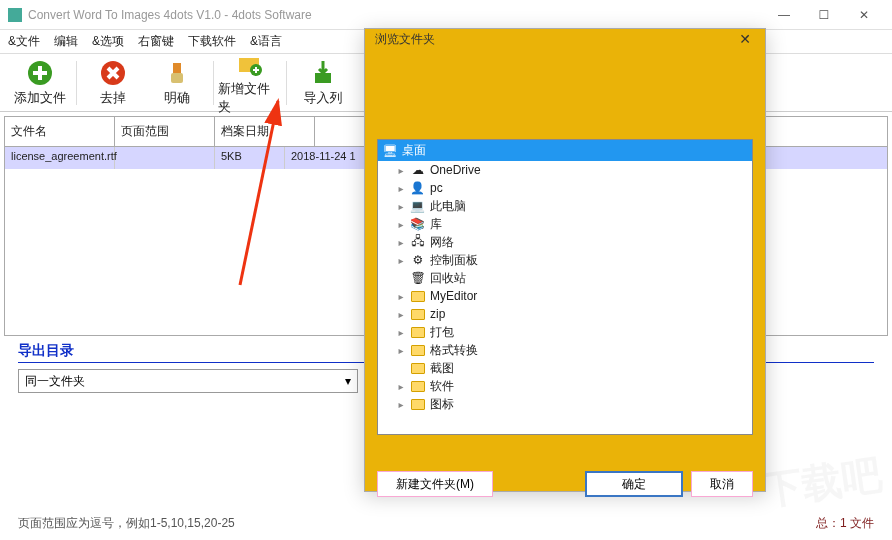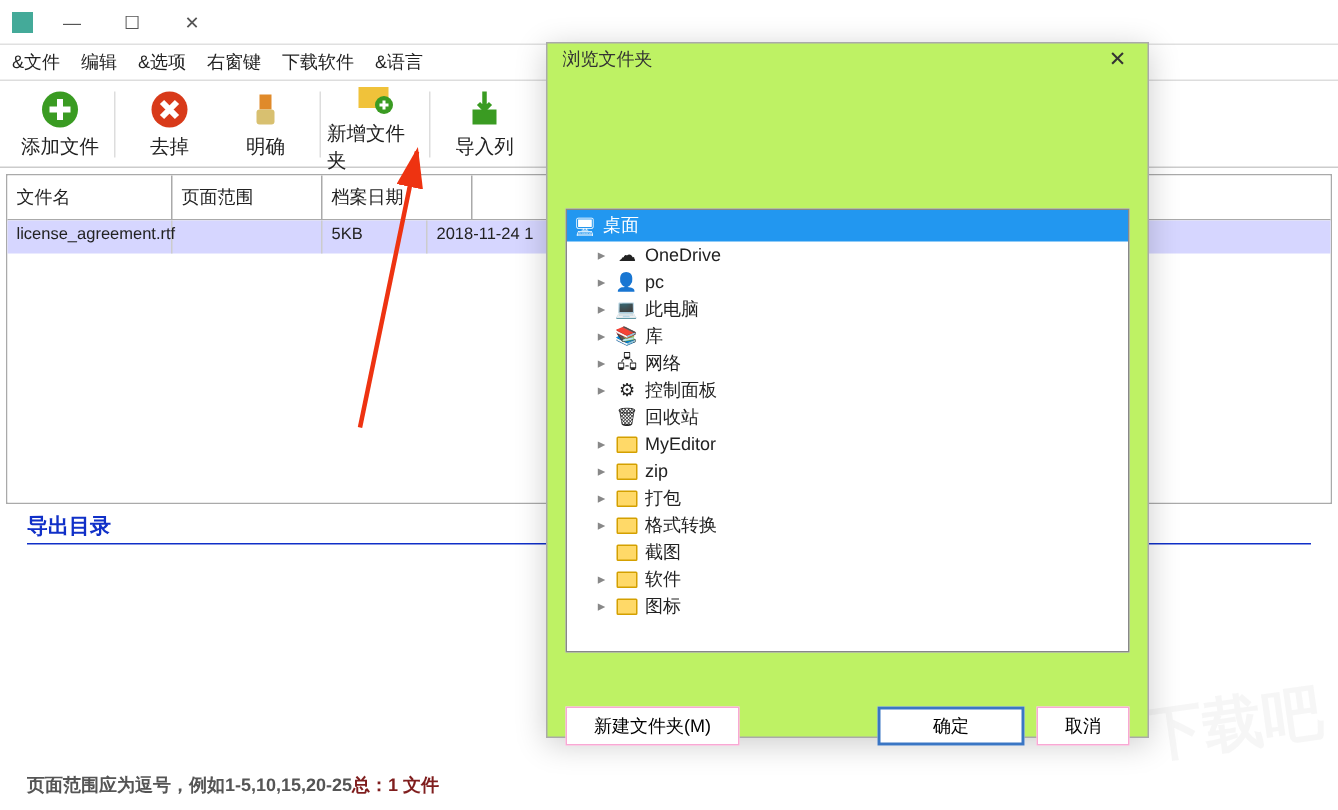--- a/index.html
+++ b/index.html
@@ -34,51 +34,52 @@
 .col-size { width: 70px; }
 .col-date { width: 100px; }
 .table-body { height: 188px; background: #fff; }
 
 
 .export-sec { margin: 6px 18px; }
 .export-title { color: #1030c8; font-weight: bold; font-size: 14px; border-bottom: 1px solid #1030c8; padding-bottom: 2px; margin-bottom: 6px; }
 .export-combo { width: 340px; height: 24px; border: 1px solid #999; display: flex; align-items: center; padding: 0 6px; justify-content: space-between; }
 
 
-.footer { position: absolute; bottom: 8px; left: 0; right: 0; display: flex; padding: 0 18px; color: #555; font-size: 13px; font-weight: bold; }
+.footer { position: absolute; bottom: 8px; left: 0; right: 0; display: flex; justify-content: space-between; padding: 0 18px; color: #555; font-size: 13px; }
 .footer .right { color: #7f1d1d; }
 
 
 .watermark { position: absolute; right: 10px; bottom: 30px; color: #eee; font-size: 40px; font-weight: bold; transform: rotate(-8deg); opacity: .5; pointer-events: none; }
 
 
 .arrow { position: absolute; left: 230px; top: 95px; pointer-events: none; }
 
 
-.dialog { position: absolute; left: 364px; top: 28px; width: 402px; height: 464px; background: #bef264; border: 1px solid #aaa; box-shadow: 0 4px 20px rgba(0,0,0,.2); display: flex; flex-direction: column; gap: 16px; }
+.dialog { position: absolute; left: 364px; top: 28px; width: 402px; height: 464px; background: #eab308; border: 1px solid #aaa; box-shadow: 0 4px 20px rgba(0,0,0,.2); display: flex; flex-direction: column; gap: 16px; }
 .dlg-title { height: 32px; display: flex; align-items: center; justify-content: space-between; padding: 0 10px; color: #333; }
 .dlg-close { width: 20px; height: 20px; cursor: pointer; display: flex; align-items: center; justify-content: center; font-size: 14px; }
 .dlg-body { flex: 1; padding: 8px 12px; }
 .tree-box { border: 1px solid #888; height: 296px; background: #fff; overflow: auto; }
 .tree-root { background: #2297f0; color: #fff; padding: 2px 4px; display: flex; align-items: center; gap: 4px; }
 .tree-item { display: flex; align-items: center; padding: 1px 0 1px 18px; gap: 4px; color: #222; font-size: 12px; height: 18px; }
 .exp { width: 10px; color: #888; font-size: 10px; text-align: center; }
 .exp.blank { visibility: hidden; }
 .fico { width: 16px; height: 14px; display: inline-flex; align-items: center; justify-content: center; }
 .folder { background: #ffd968; border: 1px solid #d4a000; border-radius: 1px; width: 14px; height: 11px; }
 .dlg-buttons { display: flex; justify-content: space-between; padding: 12px; gap: 8px; border-top: 0; }
 .btn { height: 26px; border: 1px solid #f9a8d4; background: #fff; padding: 0 18px; cursor: pointer; display: flex; align-items: center; }
 .btn.primary { border: 2px solid #3a76c4; padding: 0 35px; }
 .btn-left { margin-right: auto; }
 </style>
 </head>
 <body>
 
 <div class="titlebar">
   <span class="app-icon"></span>
+  <span class="title">Convert Word To Images 4dots V1.0 - 4dots Software</span>
   <div class="win-btns">
     <div class="win-btn">—</div>
     <div class="win-btn">☐</div>
     <div class="win-btn">✕</div>
   </div>
 </div>
 
 <div class="menubar">
   <span>&amp;文件</span>
   <span>编辑</span>
@@ -141,20 +142,24 @@
       <div class="col-name">license_agreement.rtf</div>
       <div class="col-range"></div>
       <div class="col-size">5KB</div>
       <div class="col-date">2018-11-24 1</div>
     </div>
   </div>
 </div>
 
 <div class="export-sec">
   <div class="export-title">导出目录</div>
+  <div class="export-combo">
+    <span>同一文件夹</span>
+    <span>▾</span>
+  </div>
 </div>
 
 <div class="footer">
   <span>页面范围应为逗号，例如1-5,10,15,20-25</span>
   <span class="right">总：1 文件</span>
 </div>
 
 <div class="watermark">下载吧</div>
 
 <svg class="arrow" width="60" height="200">

